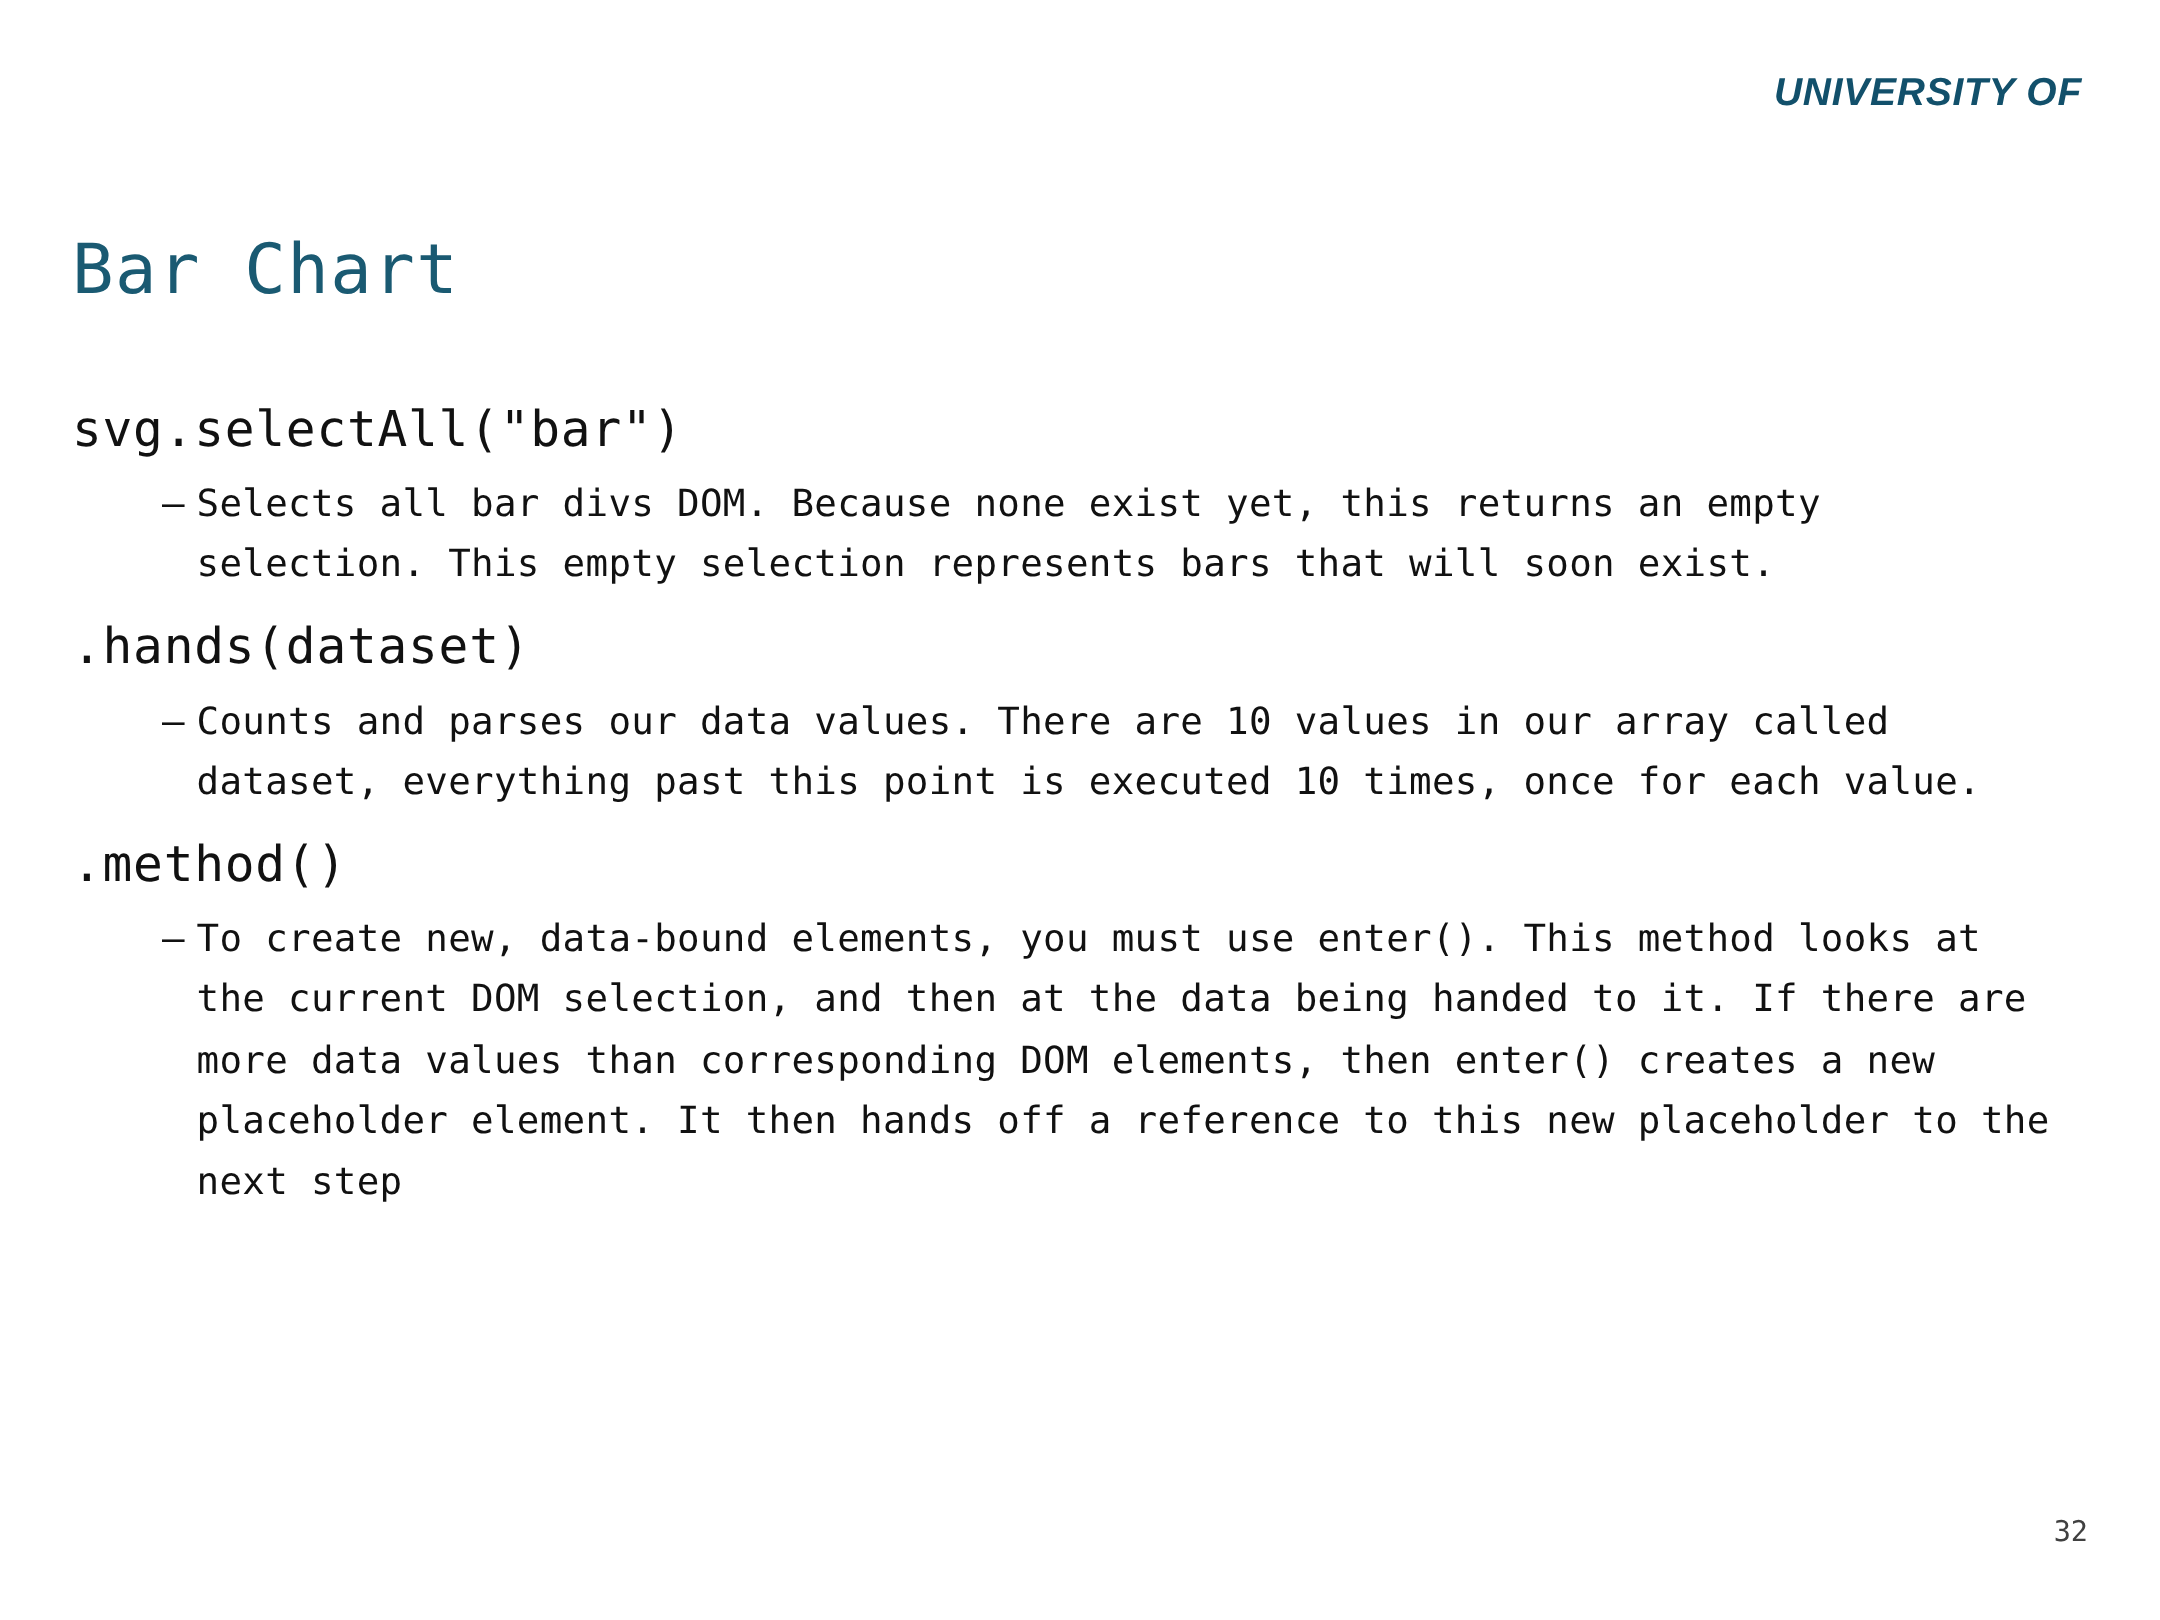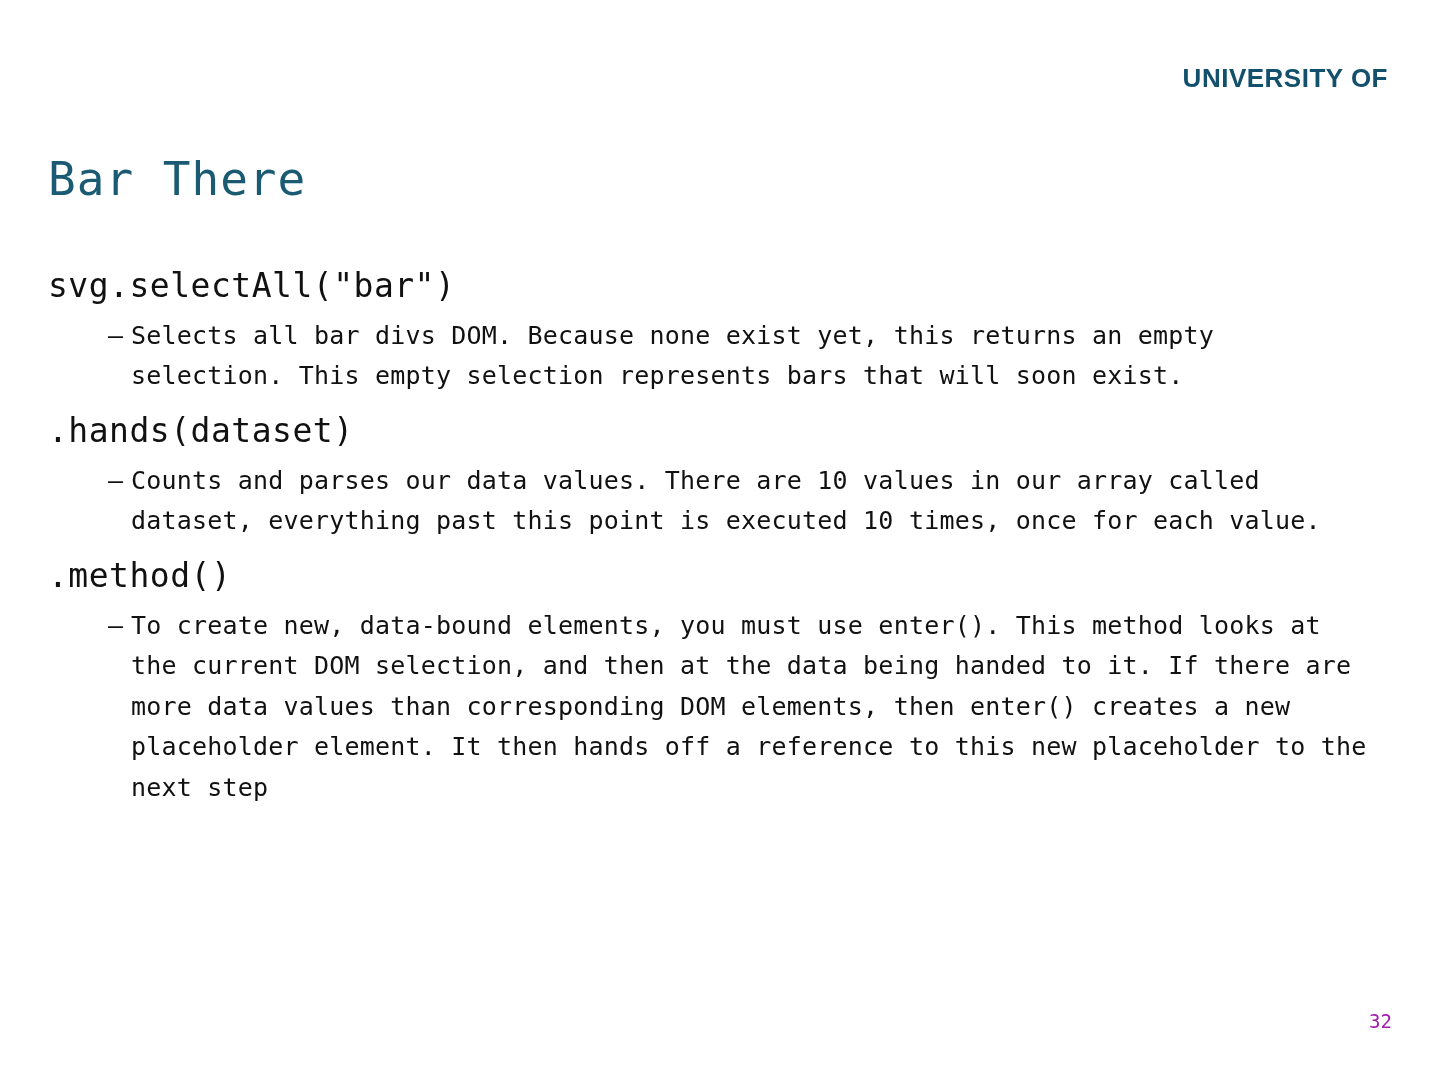--- a/index.html
+++ b/index.html
@@ -17,26 +17,27 @@
 
   .slide {
     position: absolute;
     inset: 0;
     background: #ffffff;
   }
 
   
   .logo {
     position: absolute;
-    top: 65px;
+    top: 48px;
     right: 52px;
     text-align: right;
     color: #12506b;
     font-family: "Liberation Sans", sans-serif;
     line-height: 1;
+    font-style: italic;
   }
   .logo .logo-top {
     font-size: 26px;
     font-weight: bold;
     letter-spacing: 0.5px;
     display: block;
     margin-bottom: 2px;
   }
   .logo .logo-main {
     font-size: 54px;
@@ -95,34 +96,34 @@
     letter-spacing: 0.2px;
     max-width: 1240px;
   }
 
   
   .page-number {
     position: absolute;
     right: 48px;
     bottom: 48px;
     font-size: 19px;
-    color: #a21caf;
+    color: #404040;
     font-family: "DejaVu Sans Mono", monospace;
   }
 </style>
 </head>
 <body>
 
 <div class="slide">
 
   <div class="logo">
     <span class="logo-top">UNIVERSITY OF</span>
   </div>
 
-  <div class="slide-title">Bar There</div>
+  <div class="slide-title">Bar Chart</div>
 
   <div class="content">
 
     <div class="block">
       <div class="code-head">svg.selectAll("bar")</div>
       <div class="bullet">
         <span class="dash">–</span>
         <span class="btext">Selects all bar divs DOM. Because none exist yet, this returns an empty selection. This empty selection represents bars that will soon exist.</span>
       </div>
     </div>

